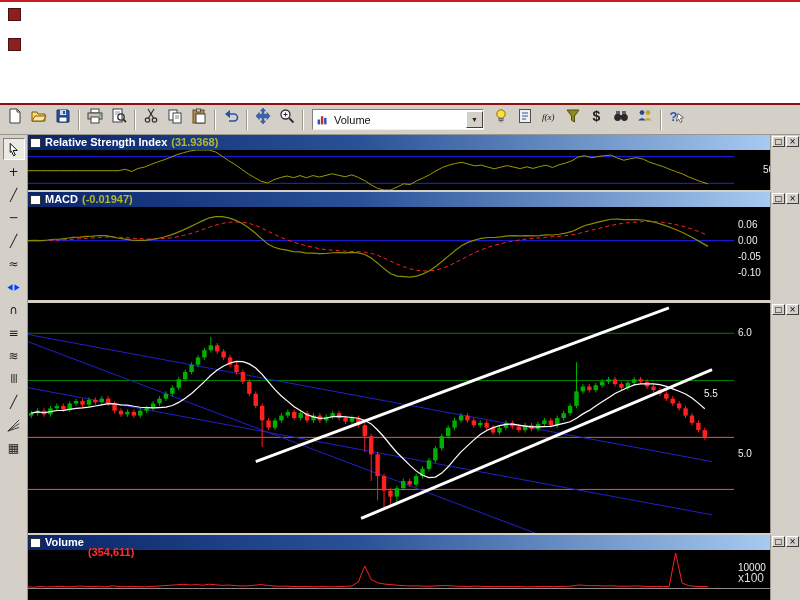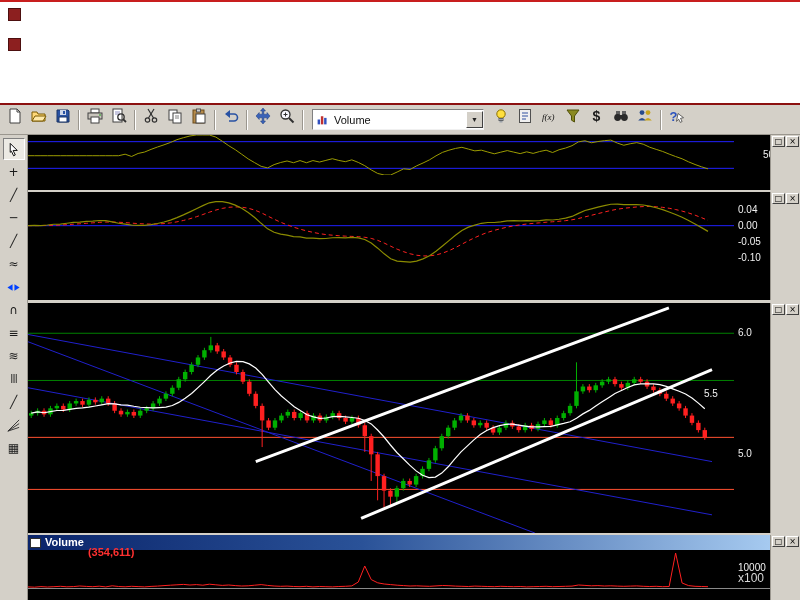--- a/index.html
+++ b/index.html
@@ -321,46 +321,56 @@
           <span class="icon">
             <span class="tg">▦</span>
           </span>
         </button>
       </div>
 
     <div class="charts">
 
       <div class="pane rsi">
         <div class="pane-main">
+          <div class="titlebar">
+            <span class="tb-box"></span>
+            <span class="tb-name">Relative Strength Index</span>
+            <span class="tb-val" style="color: rgb(184, 184, 32);">(31.9368)</span>
+          </div>
           <div class="chartbox" id="chart-rsi">
               <svg width="742" height="40">
                 <line x1="0" y1="6.666666666666666" x2="706" y2="6.666666666666666" stroke="#2020ff" stroke-width="1"></line>
                 <line x1="0" y1="33.333333333333336" x2="706" y2="33.333333333333336" stroke="#2020ff" stroke-width="1"></line>
                 <polyline points="0,20.70921985815601 6.476190476190476,20.70921985815601 12.952380952380953,20.70921985815601 19.428571428571427,20.70921985815601 25.904761904761905,20.70921985815601 32.38095238095238,20.70921985815601 38.857142857142854,20.70921985815601 45.333333333333336,20.70921985815601 51.80952380952381,20.70921985815601 58.285714285714285,20.70921985815601 64.76190476190476,20.70921985815601 71.23809523809524,20.70921985815601 77.71428571428571,20.70921985815601 84.19047619047619,20.70921985815601 90.66666666666667,20.70921985815601 97.14285714285714,19.217527386541494 103.61904761904762,21.47273749297355 110.0952380952381,18.45537380901604 116.57142857142857,17.037666942384632 123.04761904761905,14.37599651710158 129.52380952380952,11.986327511684076 136,9.83461616787819 142.47619047619048,7.45630951701647 148.95238095238096,4.669908128550759 155.42857142857142,2.687798232169276 161.9047619047619,0.9895814968815178 168.38095238095238,0 174.85714285714286,0 181.33333333333334,0 187.8095238095238,2.0691956895146006 194.28571428571428,6.2414776562078575 200.76190476190476,10.72314276217098 207.23809523809524,14.68425725901874 213.71428571428572,19.235723042527255 220.1904761904762,23.901501889520503 226.66666666666666,27.68158888659951 233.14285714285714,31.333136755190736 239.61904761904762,32.89940668899623 246.0952380952381,29.60716427152031 252.57142857142858,27.51859831857061 259.04761904761904,25.974393178667054 265.5238095238095,27.71265973179757 272,25.58247238224205 278.4761904761905,27.72899985459211 284.95238095238096,25.56864495940229 291.42857142857144,27.057403466280576 297.9047619047619,25.380738643889508 304.3809523809524,23.724112017789082 310.85714285714283,25.438105317172827 317.3333333333333,26.6840907106638 323.8095238095238,24.847497020054895 330.2857142857143,27.410027400619597 336.76190476190476,30.69915501570592 343.23809523809524,34.89756632079685 349.7142857142857,38.46230156880147 356.1904761904762,40 362.6666666666667,40 369.14285714285717,37.01544362904216 375.6190476190476,33.85643396327923 382.0952380952381,34.49294589127221 388.57142857142856,30.86350755120078 395.04761904761904,27.970179292217388 401.5238095238095,24.831136823804133 408,20.835986037206162 414.4761904761905,17.374176136150762 420.95238095238096,15.19530915456366 427.42857142857144,13.441619532485271 433.9047619047619,12.309902440144205 440.3809523809524,14.09595338887145 446.85714285714283,15.853257824392449 453.3333333333333,15.165974192984885 459.8095238095238,17.008327821423613 466.2857142857143,18.803319023362594 472.76190476190476,17.179548881282976 479.23809523809524,15.604910711113408 485.7142857142857,17.114563869723447 492.1904761904762,18.610814800194866 498.6666666666667,16.822027542404115 505.14285714285717,18.401926821928264 511.6190476190476,16.545454695794056 518.0952380952381,15.19740670491691 524.5714285714286,17.517677653719872 531.047619047619,14.756875359080288 537.5238095238095,13.061087696916436 544,10.71582089805484 550.4761904761905,6.852644146558646 556.952380952381,5.752093395175923 563.4285714285714,7.758997340817947 569.9047619047619,6.5545107800272815 576.3809523809524,5.677655269587566 582.8571428571429,5.09433881210891 589.3333333333334,8.084674335577555 595.8095238095239,10.24219794646702 602.2857142857143,8.731512121453497 608.7619047619048,7.645725197612629 615.2380952380952,9.204764224847091 621.7142857142857,12.226051388460382 628.1904761904761,14.380128760089965 634.6666666666666,16.46092123745197 641.1428571428571,19.087647776905946 647.6190476190476,21.527715252711346 654.0952380952381,23.794324099042843 660.5714285714286,26.84378604617455 667.047619047619,29.49413810633515 673.5238095238095,31.8129413158008 680,33.853470797219074" fill="none" stroke="#9c9c00" stroke-width="1"></polyline>
               </svg>
               <span class="ytick" style="left: 710px; top: 15px; padding-left: 25px;">50</span>
             </div>
         </div>
         <div class="pane-side">
           <button class="mini">□</button>
           <button class="mini">×</button>
         </div>
       </div>
 
       <div class="sep"></div>
 
       <div class="pane macd">
         <div class="pane-main">
+          <div class="titlebar">
+            <span class="tb-box"></span>
+            <span class="tb-name">MACD</span>
+            <span class="tb-val" style="color: rgb(184, 184, 32);">(-0.01947)</span>
+          </div>
           <div class="chartbox" id="chart-macd">
               <svg width="742" height="93">
                 <line x1="0" y1="33.67241379310345" x2="706" y2="33.67241379310345" stroke="#2020ff" stroke-width="1"></line>
                 <polyline points="0,33.67241379310345 6.476190476190476,33.61101679929264 12.952380952380953,33.606591317972374 19.428571428571427,33.4847640062115 25.904761904761905,33.23476858858565 32.38095238095238,33.01063803078605 38.857142857142854,32.66248419653681 45.333333333333336,32.195750614654926 51.80952380952381,31.774621594629366 58.285714285714285,31.285684374263273 64.76190476190476,30.846714017550944 71.23809523809524,30.376418325073388 77.71428571428571,30.04144842434179 84.19047619047619,30.001324469864723 90.66666666666667,30.24857025224905 97.14285714285714,30.609379424145427 103.61904761904762,31.12153048113096 110.0952380952381,31.584711886451228 116.57142857142857,31.936280629302807 123.04761904761905,32.080625914217855 129.52380952380952,31.968354750869295 136,31.58221671676925 142.47619047619048,30.89593772498891 148.95238095238096,29.848950746647436 155.42857142857142,28.45528724213057 161.9047619047619,26.7450916563674 168.38095238095238,24.757748959864855 174.85714285714286,22.53700295463528 181.33333333333334,20.188965318613352 187.8095238095238,18.068455758309504 194.28571428571428,16.390774064285885 200.76190476190476,15.302174478574257 207.23809523809524,14.865926807791702 213.71428571428572,15.149881266141316 220.1904761904762,16.219560671883933 226.66666666666666,18.072406442286685 233.14285714285714,20.722934015811905 239.61904761904762,23.94819351993161 246.0952380952381,27.202582914623278 252.57142857142858,30.196581956355207 259.04761904761904,32.786249625463206 265.5238095238095,35.142247796890935 272,37.10213710022146 278.4761904761905,38.887386351342265 284.95238095238096,40.334908920387505 291.42857142857144,41.60247823651619 297.9047619047619,42.58063855021035 304.3809523809524,43.21372699109927 310.85714285714283,43.69839092990064 317.3333333333333,44.13386264248756 323.8095238095238,44.3997342251609 330.2857142857143,44.705107552663165 336.76190476190476,45.27037236550102 343.23809523809524,46.40294337083633 349.7142857142857,48.355277155765265 356.1904761904762,51.05399455363804 362.6666666666667,54.19293586087642 369.14285714285717,57.18159259676573 375.6190476190476,59.68161039486916 382.0952380952381,61.77711897975883 388.57142857142856,63.23029321731267 395.04761904761904,63.95312756766706 401.5238095238095,63.896401504498414 408,62.978164199962734 414.4761904761905,61.19430515422848 420.95238095238096,58.68378657399956 427.42857142857144,55.608220448414265 433.9047619047619,52.16692959847835 440.3809523809524,48.7574489744472 446.85714285714283,45.635049133012416 453.3333333333333,42.76760506409634 459.8095238095238,40.3123426973471 466.2857142857143,38.35179699315244 472.76190476190476,36.67064590577825 479.23809523809524,35.123115104338154 485.7142857142857,33.82924808023257 492.1904761904762,32.853937278545196 498.6666666666667,32.00849023537504 505.14285714285717,31.384646920283735 511.6190476190476,30.81482372205313 518.0952380952381,30.223147895253494 524.5714285714286,29.77944745107882 531.047619047619,29.276436496765022 537.5238095238095,28.64984486299443 544,27.80589869145239 550.4761904761905,26.514948971085442 556.952380952381,24.90501912626183 563.4285714285714,23.29163205847282 569.9047619047619,21.661520400163724 576.3809523809524,20.04165900416645 582.8571428571429,18.48280833864925 589.3333333333334,17.20132971578128 595.8095238095239,16.290516165696317 602.2857142857143,15.576597526667133 608.7619047619048,14.972662133114245 615.2380952380952,14.573338908797062 621.7142857142857,14.489520454057969 628.1904761904761,14.743665363384368 634.6666666666666,15.331554403046864 641.1428571428571,16.262406199152 647.6190476190476,17.521898534001775 654.0952380952381,19.080956001116615 660.5714285714286,20.963494586236457 667.047619047619,23.163256264926517 673.5238095238095,25.6546755681261 680,28.400760931940987" fill="none" stroke="#ff2020" stroke-width="1" stroke-dasharray="4 3"></polyline>
                 <polyline points="0,33.67241379310345 6.476190476190476,33.36542882404944 12.952380952380953,33.5888893926913 19.428571428571427,32.997454759167994 25.904761904761905,32.23478691808224 32.38095238095238,32.11411579958765 38.857142857142854,31.269868859539866 45.333333333333336,30.32881628712738 51.80952380952381,30.090105514527128 58.285714285714285,29.329935492798914 64.76190476190476,29.090832590701634 71.23809523809524,28.49523555516315 77.71428571428571,28.70156882141543 84.19047619047619,29.84082865195644 90.66666666666667,31.237553381786345 97.14285714285714,32.05261611173094 103.61904761904762,33.17013470907308 110.0952380952381,33.4374375077323 116.57142857142857,33.342555600709105 123.04761904761905,32.65800705387806 129.52380952380952,31.519270097475054 136,30.037664580369068 142.47619047619048,28.15082175786757 148.95238095238096,25.661002833281533 155.42857142857142,22.88063322406309 161.9047619047619,19.90430931331473 168.38095238095238,16.808378173854674 174.85714285714286,13.654018933716973 181.33333333333334,10.79681477452564 187.8095238095238,9.586417517094118 194.28571428571428,9.680047288191403 200.76190476190476,10.947776135727747 207.23809523809524,13.120936124661489 213.71428571428572,16.285699099539766 220.1904761904762,20.498278294854405 226.66666666666666,25.483789523897684 233.14285714285714,31.32504430991278 239.61904761904762,36.84923153641043 246.0952380952381,40.220140493389955 252.57142857142858,42.17257812328292 259.04761904761904,43.14492030189519 265.5238095238095,44.566240482601856 272,44.94169431354355 278.4761904761905,46.02838335582547 284.95238095238096,46.12499919656849 291.42857142857144,46.67275550103096 297.9047619047619,46.493279804987 304.3809523809524,45.74608075465493 310.85714285714283,45.63704668510609 317.3333333333333,45.87574949283523 323.8095238095238,45.463220555854285 330.2857142857143,45.92660086267219 336.76190476190476,47.531431616852444 343.23809523809524,50.93322739217758 349.7142857142857,56.16461229548102 356.1904761904762,61.84886414512913 362.6666666666667,66.7487010898299 369.14285714285717,69.13621954032298 375.6190476190476,69.6816815872829 382.0952380952381,70.1591533193175 388.57142857142856,69.042990167528 395.04761904761904,66.84446496908467 401.5238095238095,63.66949725182384 408,59.30521498182004 414.4761904761905,54.058868971291446 420.95238095238096,48.641712253083895 427.42857142857144,43.30595594607308 433.9047619047619,38.40176619873472 440.3809523809524,35.11952647832262 446.85714285714283,33.14544976727322 453.3333333333333,31.29782878843205 459.8095238095238,30.49129323035014 466.2857142857143,30.50961417637381 472.76190476190476,29.946041556281475 479.23809523809524,28.9329918985778 485.7142857142857,28.65377998381018 492.1904761904762,28.952694071795744 498.6666666666667,28.62670206269443 505.14285714285717,28.8892736599185 511.6190476190476,28.535530929130715 518.0952380952381,27.856444588054924 524.5714285714286,28.004645674380146 531.047619047619,27.264392679509825 537.5238095238095,26.143478327912064 544,24.43011400528424 550.4761904761905,21.351150089617633 556.952380952381,18.4652997469674 563.4285714285714,16.83808378731676 569.9047619047619,15.141073766927356 576.3809523809524,13.562213420177363 582.8571428571429,12.247405676580456 589.3333333333334,12.075415224309403 595.8095238095239,12.647261965356467 602.2857142857143,12.720922970550394 608.7619047619048,12.556920558902695 615.2380952380952,12.976046011528334 621.7142857142857,14.154246635101584 628.1904761904761,15.760245000689968 634.6666666666666,17.683110561696843 641.1428571428571,19.98581338357255 647.6190476190476,22.55986787340086 654.0952380952381,25.31718586957597 660.5714285714286,28.493648926715824 667.047619047619,31.962302979686772 673.5238095238095,35.62035278092442 680,39.38510238720053" fill="none" stroke="#8b8b00" stroke-width="1.2"></polyline>
               </svg>
-              <span class="ytick" style="left: 710px; top: 12.6379px;">0.04</span>
+              <span class="ytick" style="left: 710px; top: 12.6379px;">0.06</span>
               <span class="ytick" style="left: 710px; top: 28.6724px;">0.00</span>
               <span class="ytick" style="left: 710px; top: 44.7069px;">-0.05</span>
               <span class="ytick" style="left: 710px; top: 60.7414px;">-0.10</span>
             </div>
         </div>
         <div class="pane-side">
           <button class="mini">□</button>
           <button class="mini">×</button>
         </div>
       </div>

